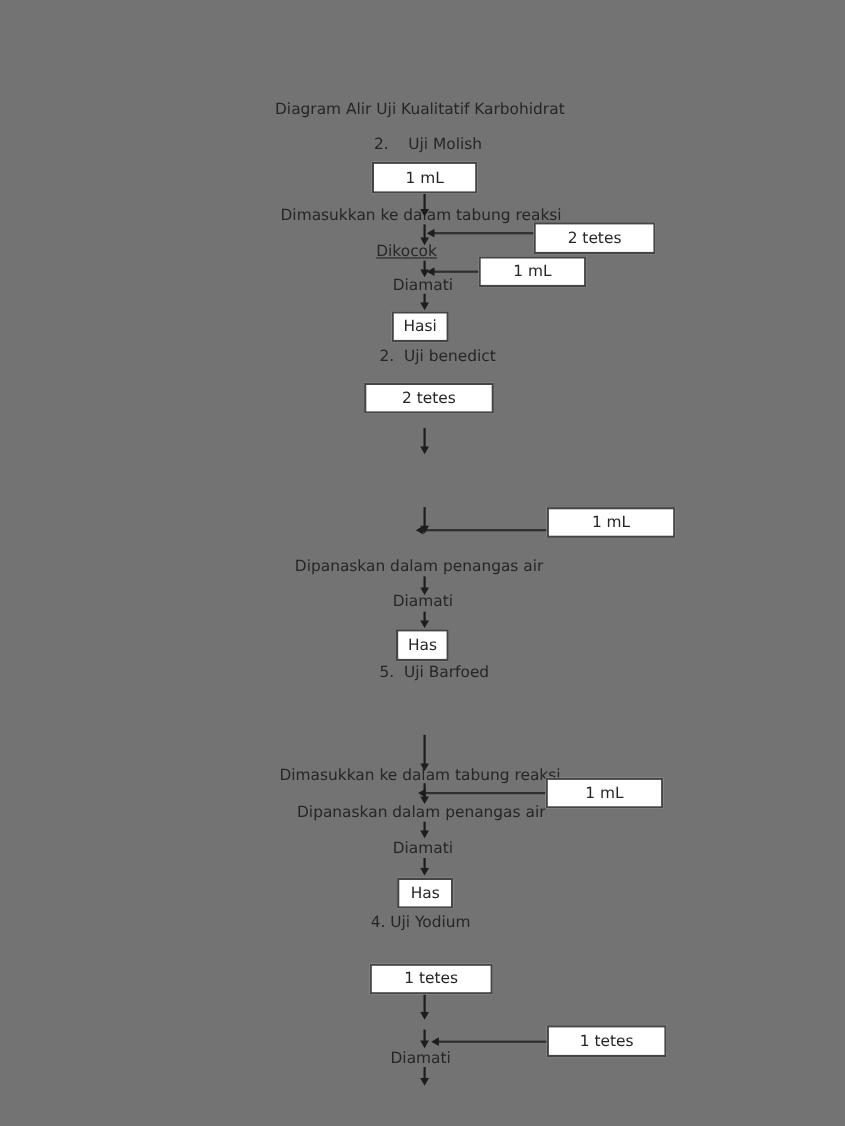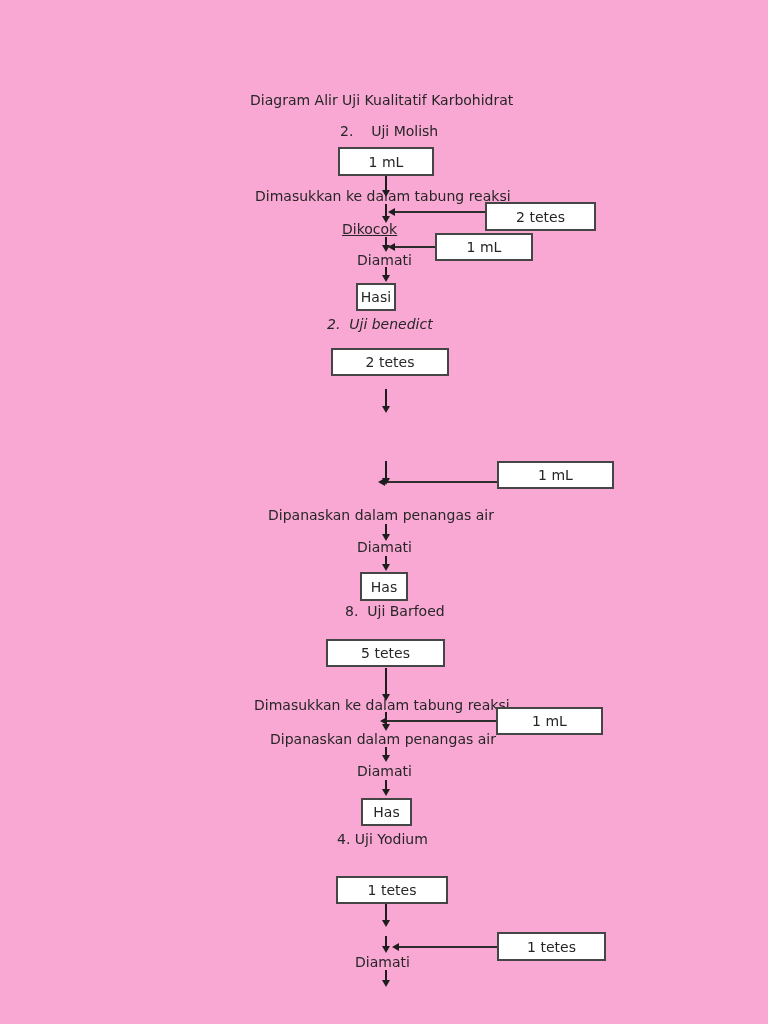--- a/index.html
+++ b/index.html
@@ -1,19 +1,19 @@
 <!DOCTYPE html>
 <html><head>
 <meta charset="utf-8">
 <style>
   html,body { margin:0; padding:0; background:#ffffff; }
   .page {
     position:relative;
     width:768px; height:1024px;
-    background:#f9a8d4;
+    background:#737373;
     font-family:"DejaVu Sans","Liberation Sans",sans-serif;
     font-size:14px;
     color:#262626;
     overflow:hidden;
   }
   .txt {
     position:absolute;
     white-space:pre;
     line-height:16px;
   }
@@ -96,46 +96,45 @@
   <div class="txt" style="left:342px; top:221px;text-decoration:underline;">Dikocok</div>
 
   <div class="varrow" style="left:386px; top:237px; height:15px;"></div>
   <div class="harrow" style="left:388px; top:247px; width:49px;"></div>
   <div class="fbox" style="left:435px; top:233px; width:98px; height:28px;">1 mL</div>
 
   <div class="txt" style="left:357px; top:252px;">Diamati</div>
 
   <div class="varrow" style="left:386px; top:267px; height:15px;"></div>
 
-  <div class="fbox" style="left:356px; top:283px; width:40px; height:28px;">Hasi</div>
+  <div class="fbox" style="left:356px; top:283px; width:52px; height:28px;">Hasi</div>
 
-  <div class="txt" style="left:327px; top:316px;font-style:italic;">2.  Uji benedict</div>
+  <div class="txt" style="left:345px; top:316px;">2.  Uji benedict</div>
 
   <div class="fbox" style="left:331px; top:348px; width:118px; height:28px;">2 tetes</div>
 
   <div class="varrow" style="left:386px; top:389px; height:24px;"></div>
 
 
   <div class="varrow" style="left:386px; top:461px; height:24px;"></div>
   <div class="harrow" style="left:378px; top:482px; width:119px;"></div>
   <div class="fbox" style="left:497px; top:461px; width:117px; height:28px;">1 mL</div>
 
   <div class="txt" style="left:268px; top:507px;">Dipanaskan dalam penangas air</div>
 
   <div class="varrow" style="left:386px; top:524px; height:17px;"></div>
 
   <div class="txt" style="left:357px; top:539px;">Diamati</div>
 
   <div class="varrow" style="left:386px; top:556px; height:15px;"></div>
 
   <div class="fbox" style="left:360px; top:572px; width:48px; height:29px;">Has</div>
 
-  <div class="txt" style="left:345px; top:603px;">8.  Uji Barfoed</div>
+  <div class="txt" style="left:345px; top:603px;">5.  Uji Barfoed</div>
 
-  <div class="fbox" style="left:326px; top:639px; width:119px; height:28px;">5 tetes</div>
 
   <div class="varrow" style="left:386px; top:668px; height:33px;"></div>
 
   <div class="txt" style="left:254px; top:697px;">Dimasukkan ke dalam tabung reaksi</div>
 
   <div class="varrow" style="left:386px; top:712px; height:19px;"></div>
   <div class="harrow" style="left:380px; top:721px; width:116px;"></div>
   <div class="fbox" style="left:496px; top:707px; width:107px; height:28px;">1 mL</div>
 
   <div class="txt" style="left:270px; top:731px;">Dipanaskan dalam penangas air</div>

